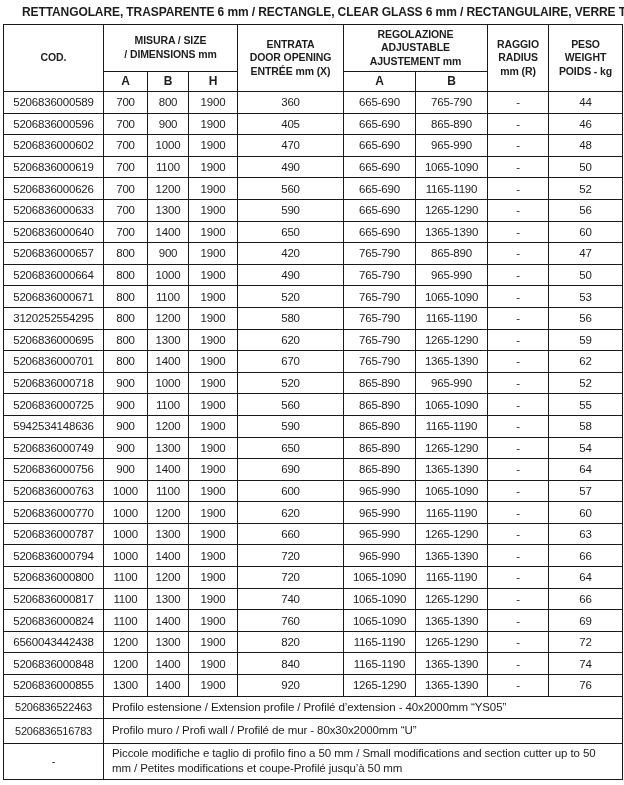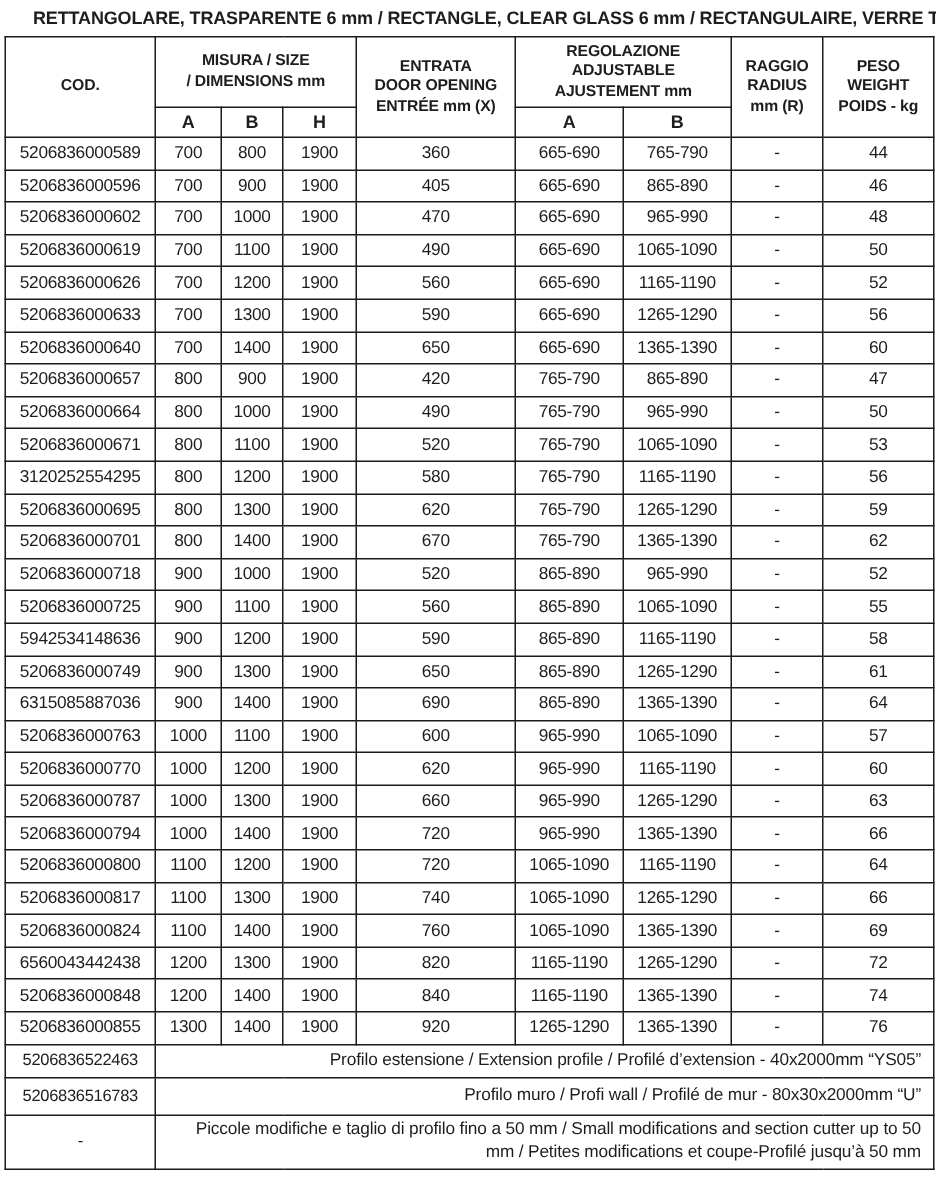--- a/index.html
+++ b/index.html
@@ -38,21 +38,21 @@
     line-height: 1.3;
     letter-spacing: -0.1px;
   }
   tr.h1 { height: 47px; }
   tr.h2 { height: 20px; }
   tr.h2 th { font-size: 12px; }
   tbody.data tr { height: 21.6px; }
   tbody.data td { font-size: 11.5px; letter-spacing: -0.2px; }
   td.cod { font-size: 11px; letter-spacing: -0.2px; text-align: center; }
   tbody.foot td.desc {
-    text-align: right;
+    text-align: left;
     padding: 2px 8px;
     font-size: 11.5px;
     line-height: 1.3;
     letter-spacing: -0.1px;
   }
   tbody.foot td.cod { font-size: 11px; }
   tbody.foot tr.f1 { height: 22px; }
   tbody.foot tr.f2 { height: 25px; }
   tbody.foot tr.f3 { height: 36px; }
 </style>
@@ -278,24 +278,24 @@
       </tr>
       <tr>
         <td class="cod">5206836000749</td>
         <td>900</td>
         <td>1300</td>
         <td>1900</td>
         <td>650</td>
         <td>865-890</td>
         <td>1265-1290</td>
         <td>-</td>
-        <td>61</td>
-      </tr>
-      <tr>
-        <td class="cod">6315085887036</td>
+        <td>54</td>
+      </tr>
+      <tr>
+        <td class="cod">5206836000756</td>
         <td>900</td>
         <td>1400</td>
         <td>1900</td>
         <td>690</td>
         <td>865-890</td>
         <td>1365-1390</td>
         <td>-</td>
         <td>64</td>
       </tr>
       <tr>

